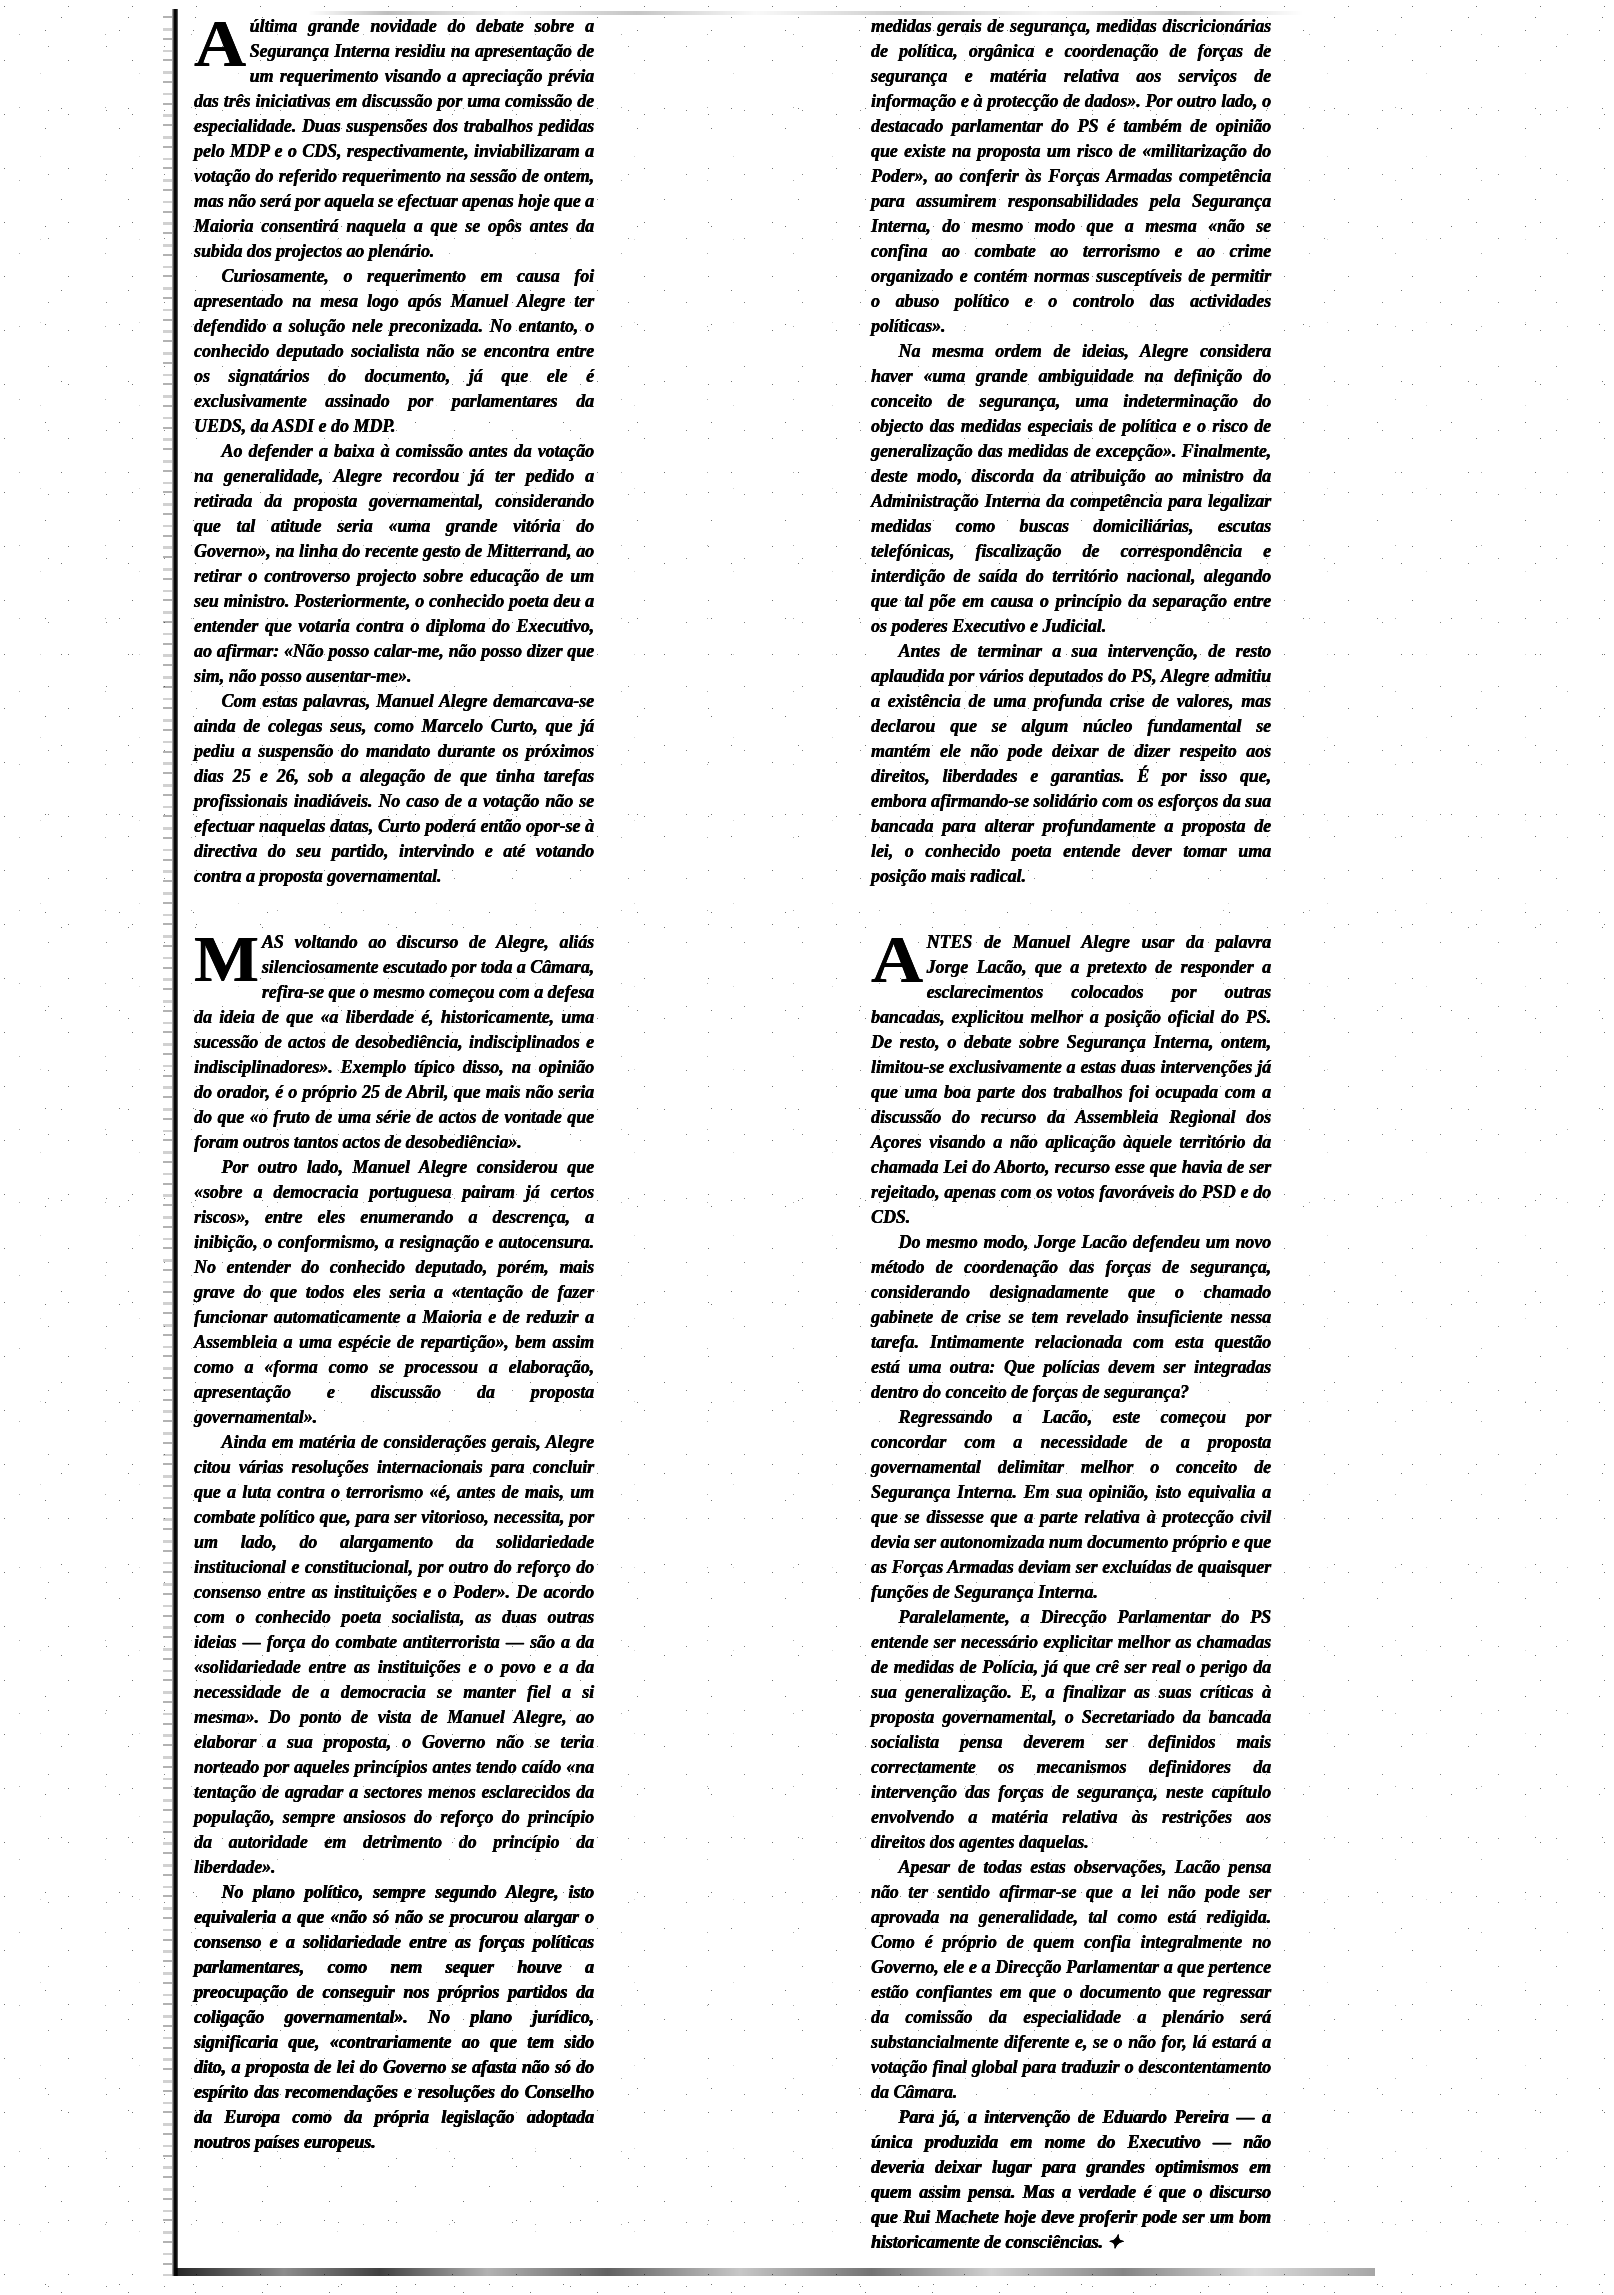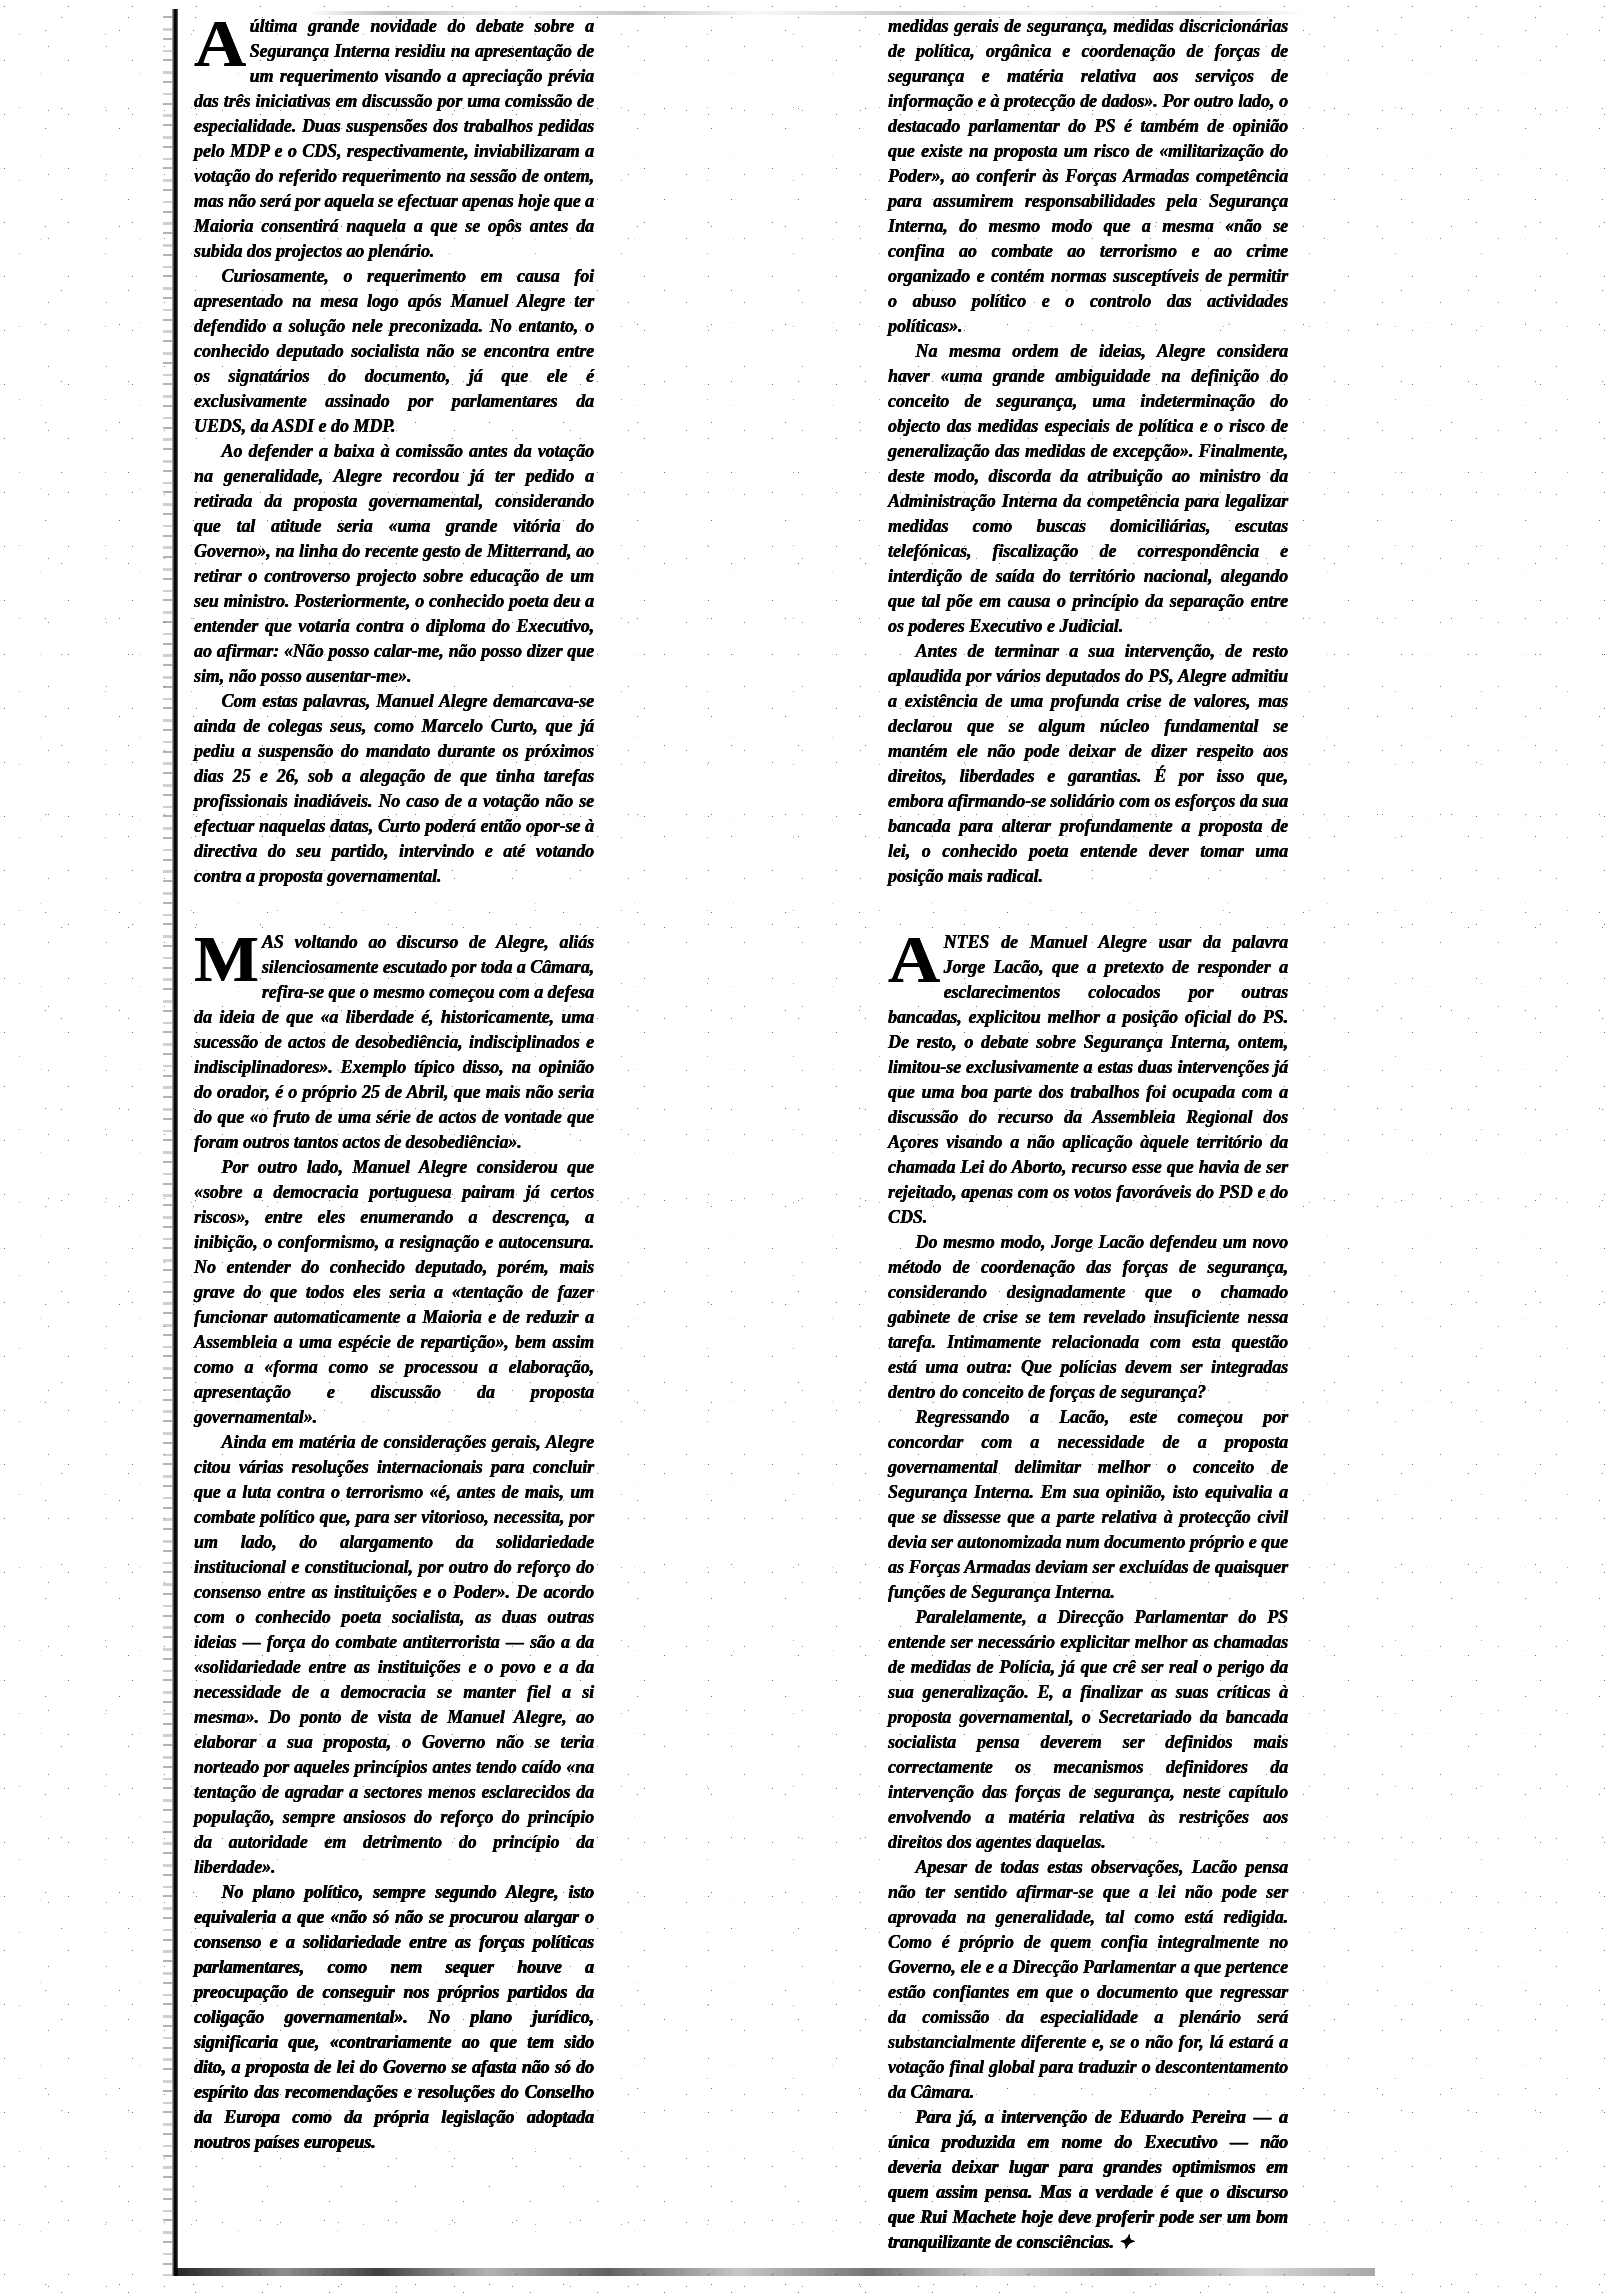--- a/index.html
+++ b/index.html
@@ -89,21 +89,21 @@
     filter: blur(0.4px);
   }
 
   
   .column {
     position: absolute;
     top: 14.4px;
     width: 400px;
   }
   #column-left  { left: 194px; }
-  #column-right { left: 871px; margin-left: 17px; }
+  #column-right { left: 871px; }
 
   .para {
     font-style: italic;
     font-weight: 700;
     font-size: 18px;
     line-height: 25px;
     text-align: justify;
     text-justify: inter-word;
     margin: 0 0 0 0;
     text-indent: 27.5px;
@@ -207,19 +207,19 @@
 
     <div>
       <p class="dropcap-para inky">
         <span class="dropcap">A</span>
         <span>NTES de Manuel Alegre usar da palavra Jorge Lacão, que a pretexto de responder a esclarecimentos colocados por outras bancadas, explicitou melhor a posição oficial do PS. De resto, o debate sobre Segurança Interna, ontem, limitou-se exclusivamente a estas duas intervenções já que uma boa parte dos trabalhos foi ocupada com a discussão do recurso da Assembleia Regional dos Açores visando a não aplicação àquele território da chamada Lei do Aborto, recurso esse que havia de ser rejeitado, apenas com os votos favoráveis do PSD e do CDS.</span>
       </p>
       <p class="para inky">Do mesmo modo, Jorge Lacão defendeu um novo método de coordenação das forças de segurança, considerando designadamente que o chamado gabinete de crise se tem revelado insuficiente nessa tarefa. Intimamente relacionada com esta questão está uma outra: Que polícias devem ser integradas dentro do conceito de forças de segurança?</p>
       <p class="para inky">Regressando a Lacão, este começou por concordar com a necessidade de a proposta governamental delimitar melhor o conceito de Segurança Interna. Em sua opinião, isto equivalia a que se dissesse que a parte relativa à protecção civil devia ser autonomizada num documento próprio e que as Forças Armadas deviam ser excluídas de quaisquer funções de Segurança Interna.</p>
       <p class="para inky">Paralelamente, a Direcção Parlamentar do PS entende ser necessário explicitar melhor as chamadas de medidas de Polícia, já que crê ser real o perigo da sua generalização. E, a finalizar as suas críticas à proposta governamental, o Secretariado da bancada socialista pensa deverem ser definidos mais correctamente os mecanismos definidores da intervenção das forças de segurança, neste capítulo envolvendo a matéria relativa às restrições aos direitos dos agentes daquelas.</p>
       <p class="para inky">Apesar de todas estas observações, Lacão pensa não ter sentido afirmar-se que a lei não pode ser aprovada na generalidade, tal como está redigida. Como é próprio de quem confia integralmente no Governo, ele e a Direcção Parlamentar a que pertence estão confiantes em que o documento que regressar da comissão da especialidade a plenário será substancialmente diferente e, se o não for, lá estará a votação final global para traduzir o descontentamento da Câmara.</p>
-      <p class="para inky heavy"><span>Para já, a intervenção de Eduardo Pereira — a única produzida em nome do Executivo — não deveria deixar lugar para grandes optimismos em quem assim pensa. Mas a verdade é que o discurso que Rui Machete hoje deve proferir pode ser um bom tranquilizante de consciências.</span><span class="endmark">&nbsp;✦</span></p>
+      <p class="para inky heavy"><span>Para já, a intervenção de Eduardo Pereira — a única produzida em nome do Executivo — não deveria deixar lugar para grandes optimismos em quem assim pensa. Mas a verdade é que o discurso que Rui Machete hoje deve proferir pode ser um bom historicamente de consciências.</span><span class="endmark">&nbsp;✦</span></p>
     </div>
 
   </div>
 
 </div>
 
 
 </body></html>

